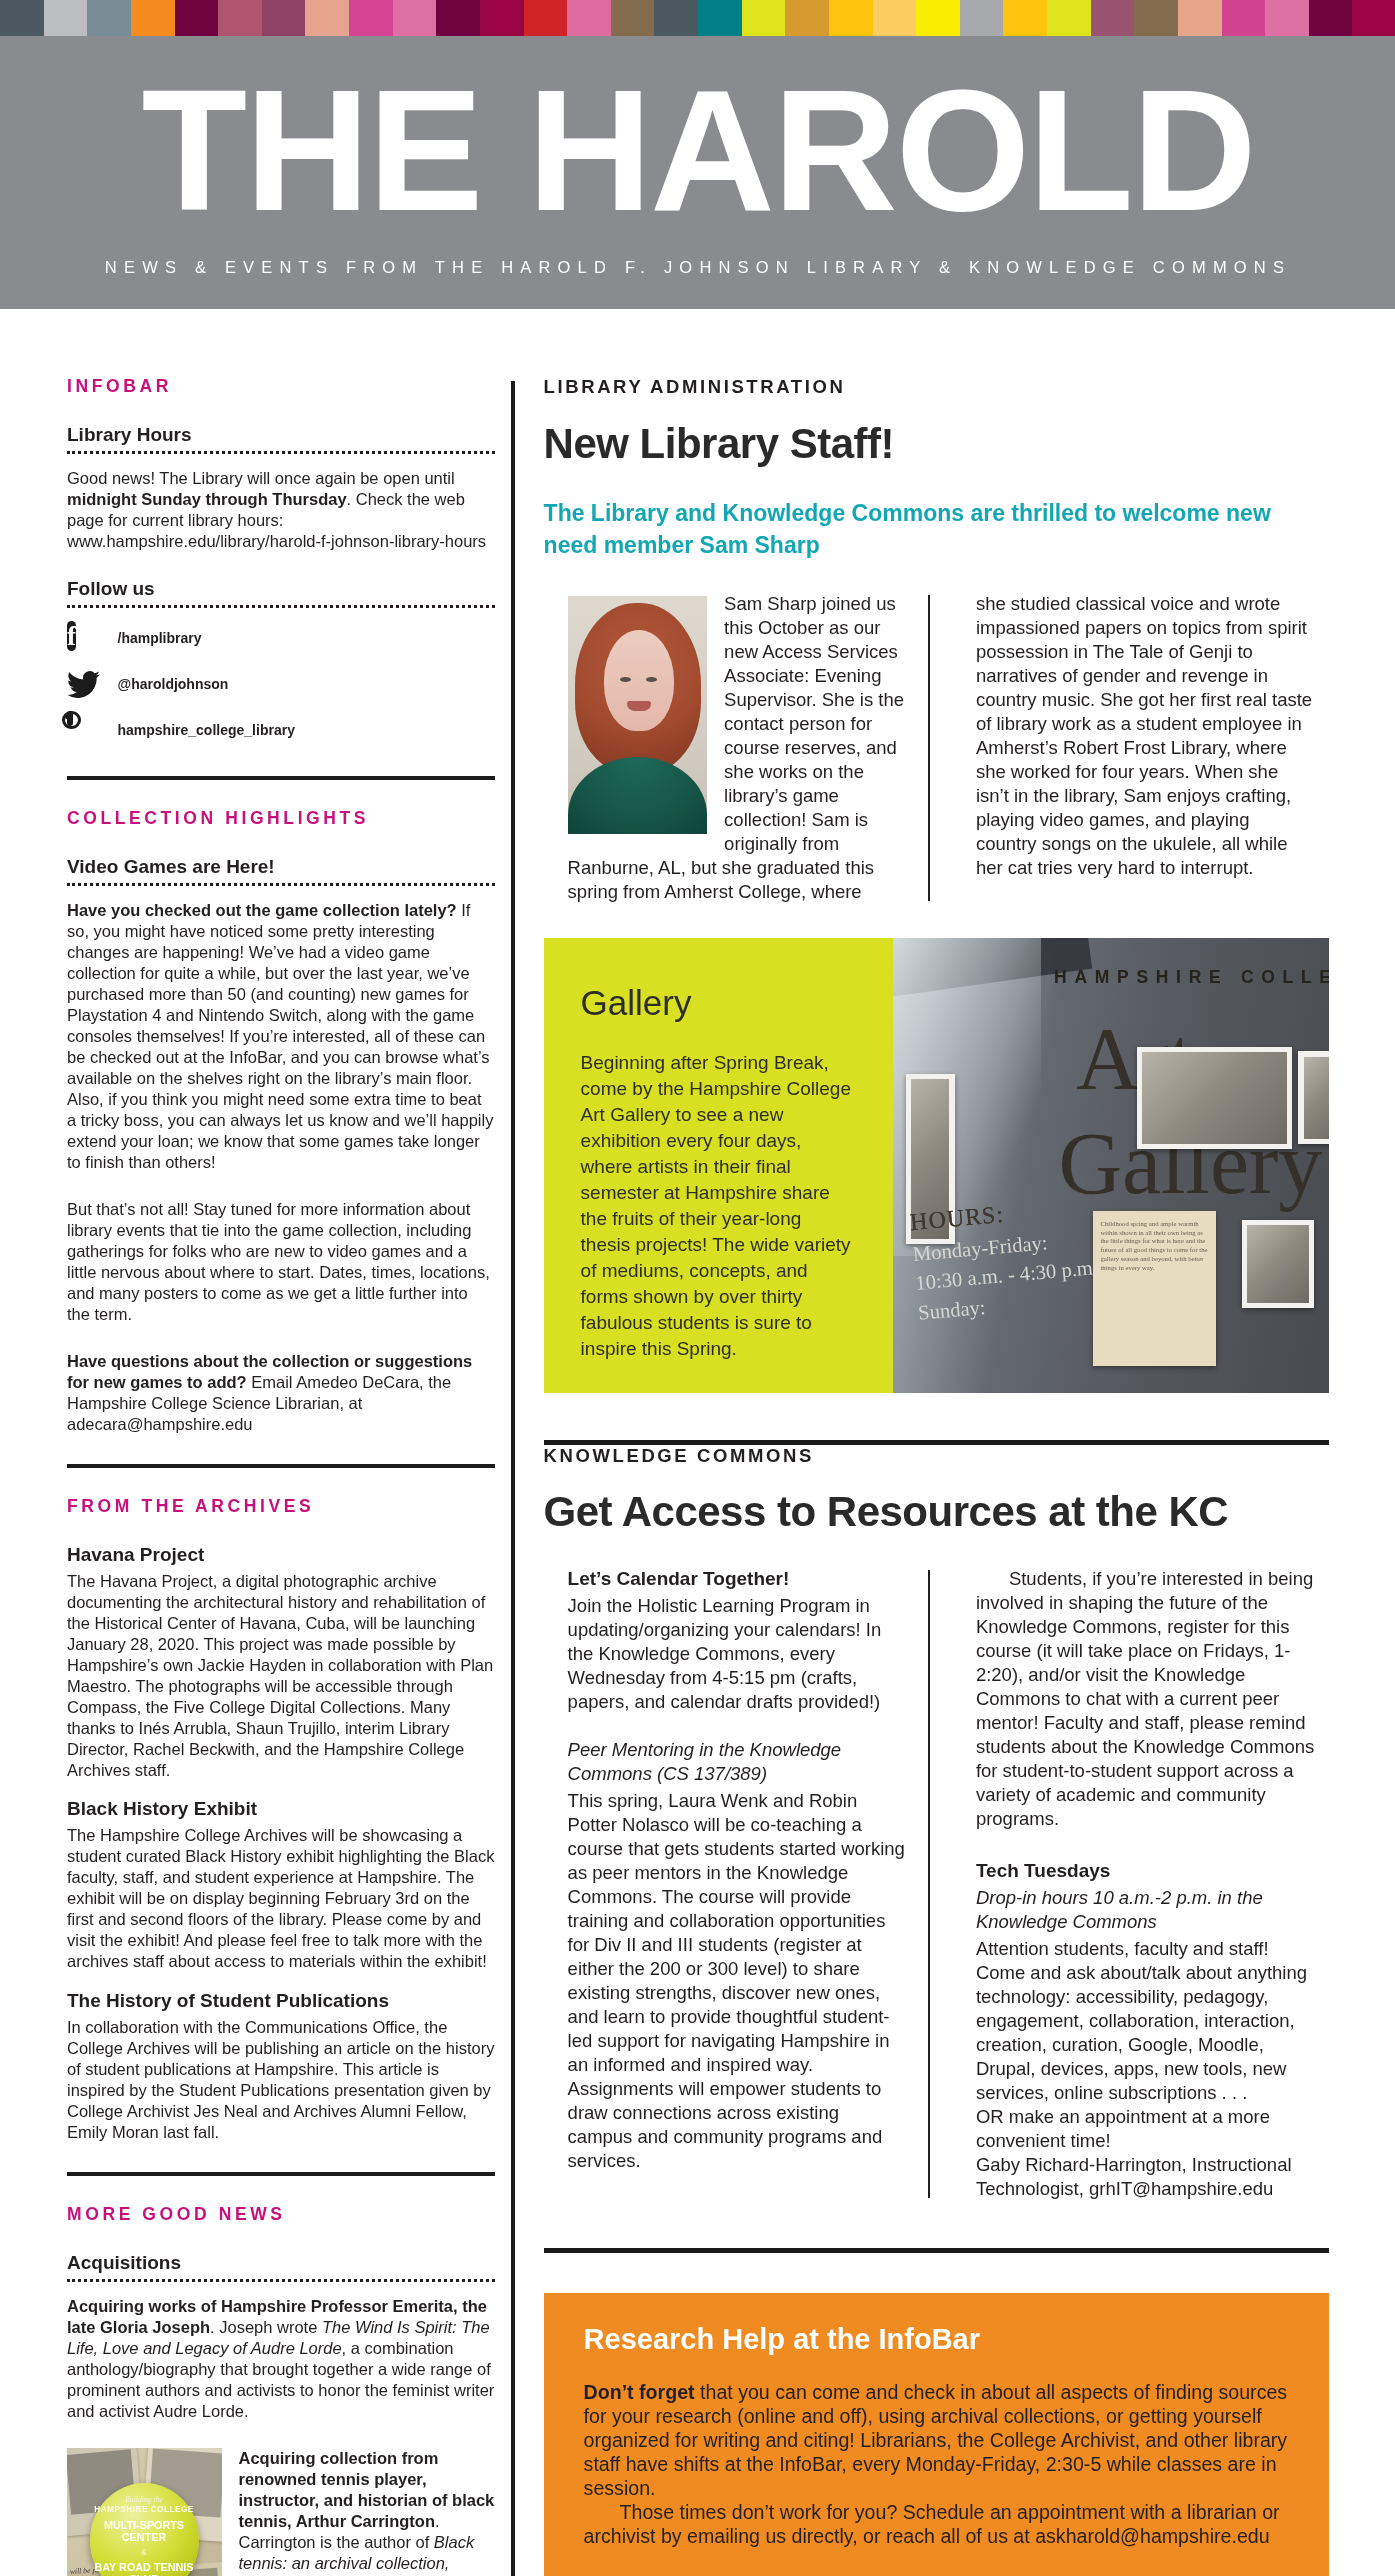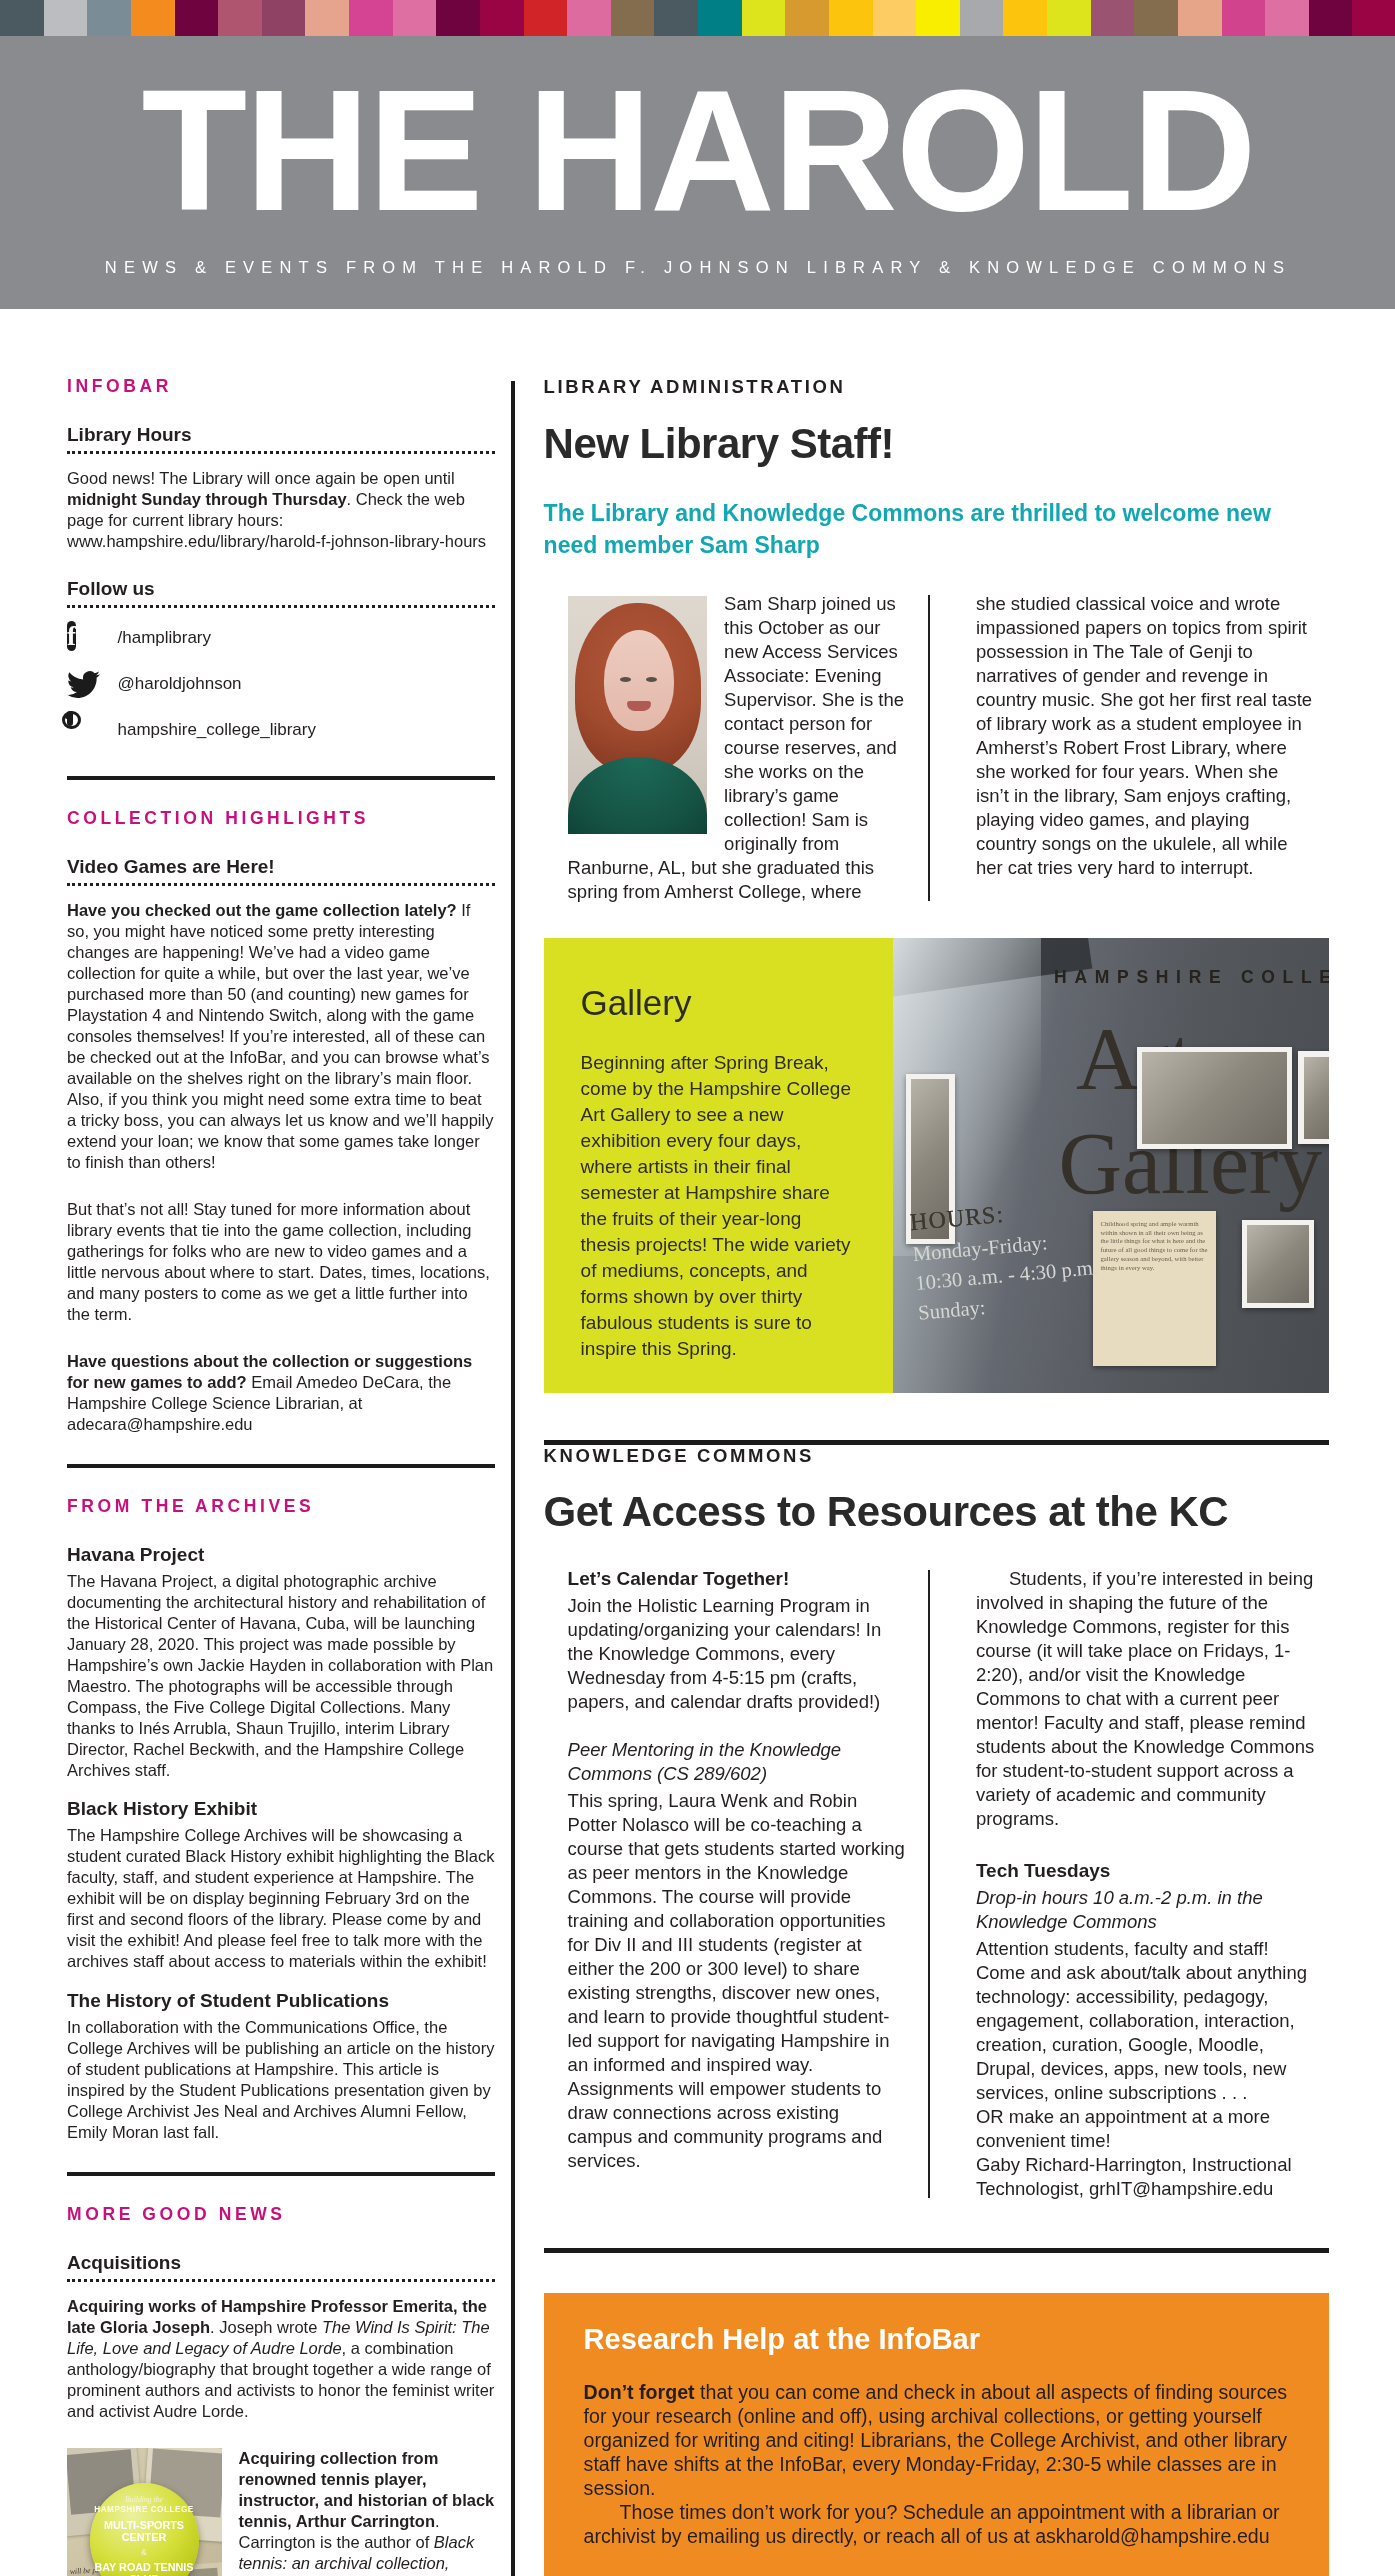--- a/index.html
+++ b/index.html
@@ -46,21 +46,21 @@
 
   .sb-head { font-size:19px; font-weight:bold; margin:0 0 5.2px 0; }
   .dotted { border:none; border-top:3.6px dotted #231f20; margin:4.1px 0 13.4px 0; height:0; }
   .sidebar p { font-size:16.5px; line-height:21px; margin:0 0 26px 0; }
   .sidebar .tight { margin-bottom:17.5px; }
   hr.solid { border:none; border-top:4.1px solid #1b1b1b; margin:29px 0 28px 0; }
 
   .social { margin:3.1px 0 5.2px 0; }
   .social-row { display:flex; align-items:center; margin:0 0 13.4px 0; }
   .social-row .icon { width:33px; height:33px; flex:none; margin-right:17.5px; color:#1b1b1b; }
-  .social-row .handle { font-size:17px; }
+  .social-row .handle { font-size:14px;font-weight:bold; }
   .fb-box {
     width:31px; height:31px; background:#1b1b1b; border-radius:6.2px;
     color:#fff; font-weight:bold; font-size:27px; line-height:30px;
     text-align:center; font-family:"Liberation Serif", serif;
   }
   .ig-box {
     width:29px; height:29px; border:3.1px solid #1b1b1b; border-radius:8.2px; position:relative;
   }
   .ig-box::before {
     content:""; position:absolute; left:50%; top:50%; width:12.4px; height:12.4px;
@@ -381,21 +381,21 @@
 
     <hr class="main-rule">
 
     <div class="kicker dark section-gap">KNOWLEDGE COMMONS</div>
     <h2 class="headline">Get Access to Resources at the KC</h2>
 
     <div class="cols">
       <div class="col kc-col">
         <h4>Let’s Calendar Together!</h4>
         <p>Join the Holistic Learning Program in updating/organizing your calendars! In the Knowledge Commons, every Wednesday from 4-5:15 pm (crafts, papers, and calendar drafts provided!)</p>
-        <p class="course">Peer Mentoring in the Knowledge Commons (CS 289/602)</p>
+        <p class="course">Peer Mentoring in the Knowledge Commons (CS 137/389)</p>
         <p>This spring, Laura Wenk and Robin Potter Nolasco will be co-teaching a course that gets students started working as peer mentors in the Knowledge Commons. The course will provide training and collaboration opportunities for Div II and III students (register at either the 200 or 300 level) to share existing strengths, discover new ones, and learn to provide thoughtful student-led support for navigating Hampshire in an informed and inspired way. Assignments will empower students to draw connections across existing campus and community programs and services.</p>
       </div>
       <div class="colrule"></div>
       <div class="col kc-col">
         <p class="indent">Students, if you’re interested in being involved in shaping the future of the Knowledge Commons, register for this course (it will take place on Fridays, 1-2:20), and/or visit the Knowledge Commons to chat with a current peer mentor! Faculty and staff, please remind students about the Knowledge Commons for student-to-student support across a variety of academic and community programs.</p>
         <h4>Tech Tuesdays</h4>
         <p class="course">Drop-in hours 10 a.m.-2 p.m. in the Knowledge Commons</p>
         <div class="tech-lines">
           <p>Attention students, faculty and staff! Come and ask about/talk about anything technology: accessibility, pedagogy, engagement, collaboration, interaction, creation, curation, Google, Moodle, Drupal, devices, apps, new tools, new services, online subscriptions . . .</p>
           <p>OR make an appointment at a more convenient time!</p>

